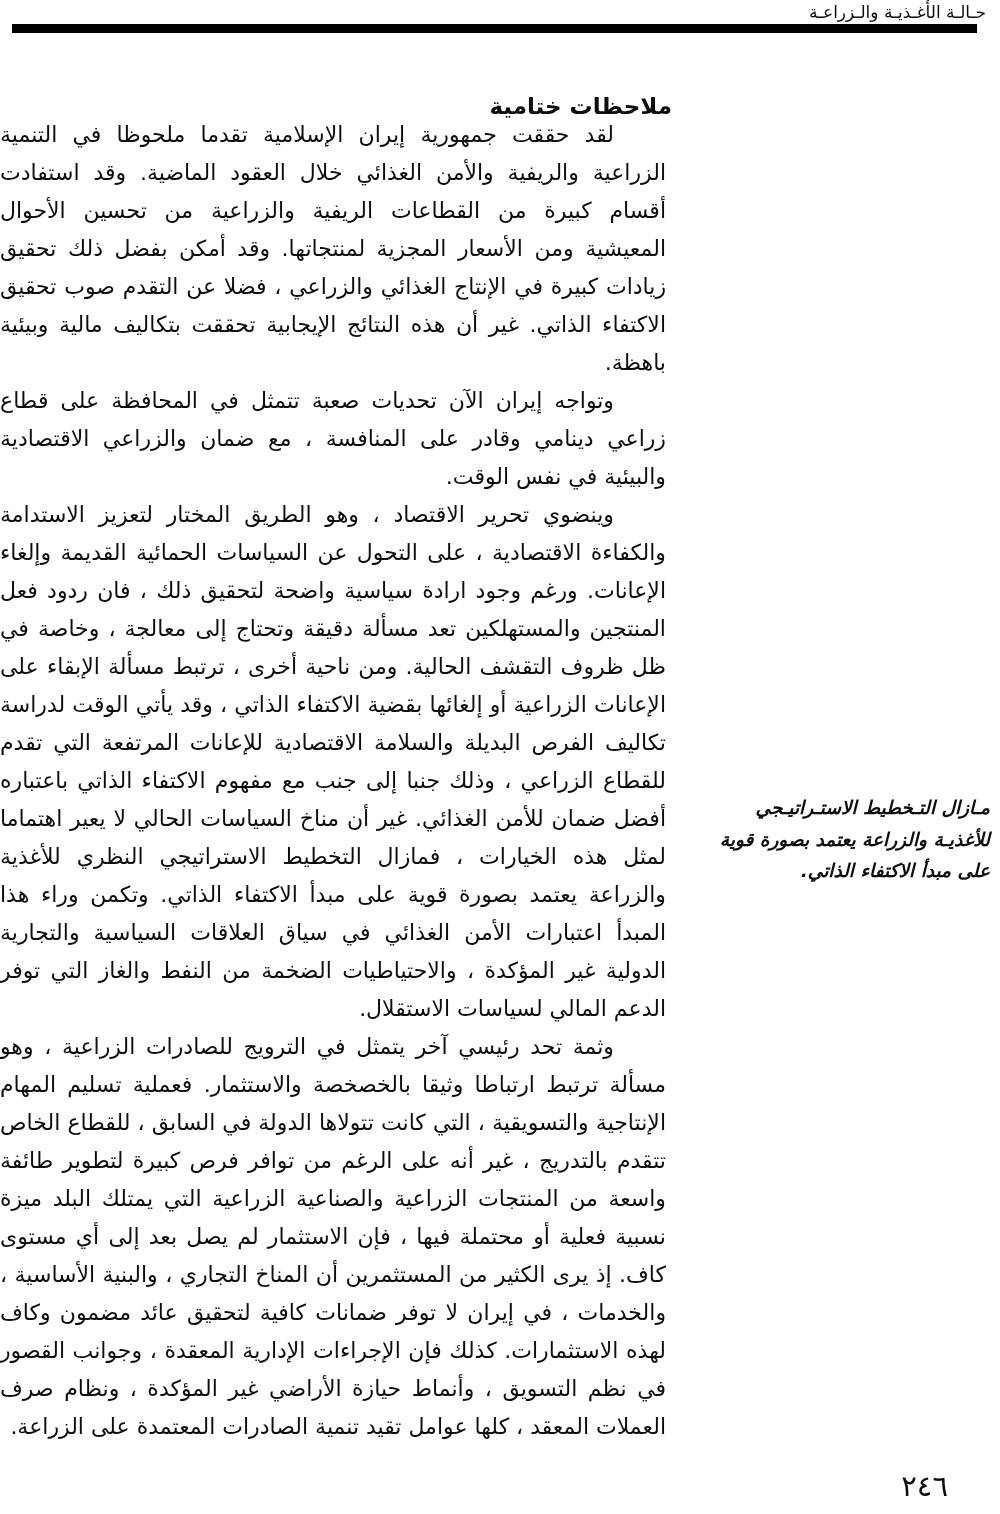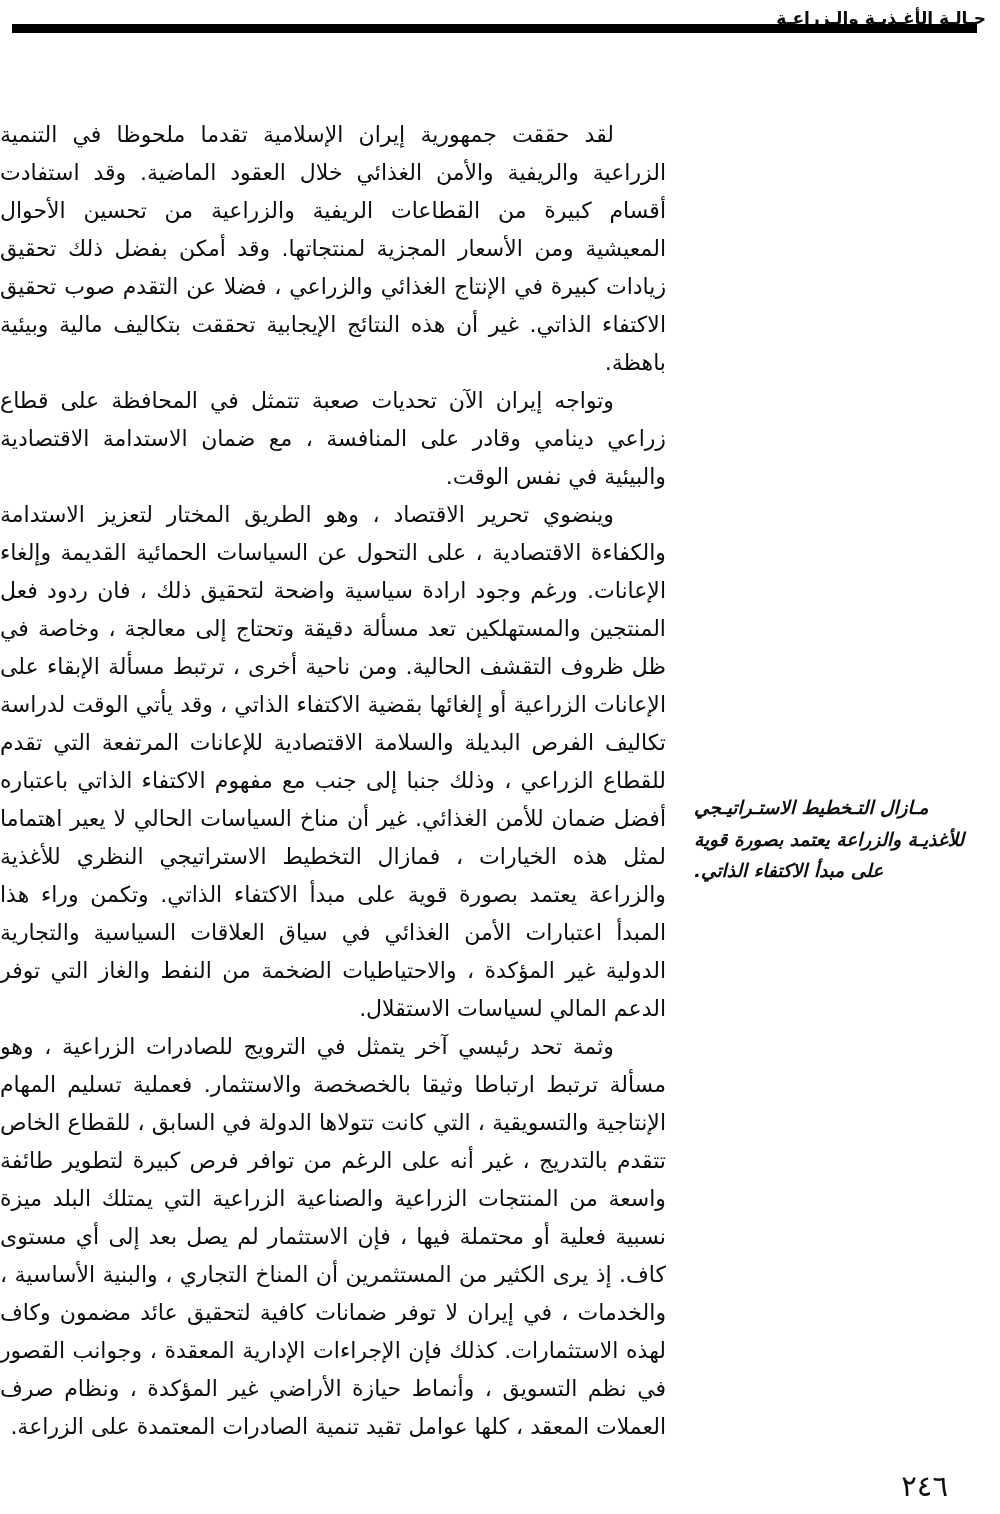--- a/index.html
+++ b/index.html
@@ -13,24 +13,24 @@
     height: 1514px;
     margin: 0 auto;
     background: #ffffff;
     overflow: hidden;
     font-family: "DejaVu Sans", sans-serif;
     color: #0d0d0d;
     direction: rtl;
   }
   .running-head {
     position: absolute;
-    top: 8px;
+    top: 2px;
     right: 14px;
     font-size: 17px;
-    font-weight: bold;
+    font-weight: normal;
     letter-spacing: 0.5px;
     white-space: nowrap;
   }
   .head-rule {
     position: absolute;
     top: 24px;
     left: 12px;
     width: 965px;
     height: 9px;
     background: #000000;
@@ -65,21 +65,21 @@
     margin: 0;
     padding: 0;
     text-indent: 52px;
   }
   .margin-note {
     position: absolute;
     top: 792px;
     right: 10px;
     width: 296px;
     direction: rtl;
-    text-align: left;
+    text-align: right;
     font-weight: bold;
     font-style: italic;
     font-size: 18.5px;
     line-height: 31.5px;
   }
   .page-number {
     position: absolute;
     top: 1472px;
     right: 52px;
     font-size: 29px;
@@ -89,24 +89,27 @@
 </style>
 </head>
 <body>
 
 <div class="page">
 
   <div class="running-head">حـالـة الأغـذيـة والـزراعـة</div>
 
   <div class="head-rule"></div>
 
+  <h1 class="section-heading" style="margin:0;">
+    <span>ملاحظات ختامية</span>
+  </h1>
 
   <div class="body-col">
     <p>لقد حققت جمهورية إيران الإسلامية تقدما ملحوظا في التنمية الزراعية والريفية والأمن الغذائي خلال العقود الماضية. وقد استفادت أقسام كبيرة من القطاعات الريفية والزراعية من تحسين الأحوال المعيشية ومن الأسعار المجزية لمنتجاتها. وقد أمكن بفضل ذلك تحقيق زيادات كبيرة في الإنتاج الغذائي والزراعي ، فضلا عن التقدم صوب تحقيق الاكتفاء الذاتي. غير أن هذه النتائج الإيجابية تحققت بتكاليف مالية وبيئية باهظة.</p>
-    <p>وتواجه إيران الآن تحديات صعبة تتمثل في المحافظة على قطاع زراعي دينامي وقادر على المنافسة ، مع ضمان الاستدامة الاقتصادية والبيئية في نفس الوقت.</p>
+    <p>وتواجه إيران الآن تحديات صعبة تتمثل في المحافظة على قطاع زراعي دينامي وقادر على المنافسة ، مع ضمان والزراعي الاقتصادية والبيئية في نفس الوقت.</p>
     <p>وينضوي تحرير الاقتصاد ، وهو الطريق المختار لتعزيز الاستدامة والكفاءة الاقتصادية ، على التحول عن السياسات الحمائية القديمة وإلغاء الإعانات. ورغم وجود ارادة سياسية واضحة لتحقيق ذلك ، فان ردود فعل المنتجين والمستهلكين تعد مسألة دقيقة وتحتاج إلى معالجة ، وخاصة في ظل ظروف التقشف الحالية. ومن ناحية أخرى ، ترتبط مسألة الإبقاء على الإعانات الزراعية أو إلغائها بقضية الاكتفاء الذاتي ، وقد يأتي الوقت لدراسة تكاليف الفرص البديلة والسلامة الاقتصادية للإعانات المرتفعة التي تقدم للقطاع الزراعي ، وذلك جنبا إلى جنب مع مفهوم الاكتفاء الذاتي باعتباره أفضل ضمان للأمن الغذائي. غير أن مناخ السياسات الحالي لا يعير اهتماما لمثل هذه الخيارات ، فمازال التخطيط الاستراتيجي النظري للأغذية والزراعة يعتمد بصورة قوية على مبدأ الاكتفاء الذاتي. وتكمن وراء هذا المبدأ اعتبارات الأمن الغذائي في سياق العلاقات السياسية والتجارية الدولية غير المؤكدة ، والاحتياطيات الضخمة من النفط والغاز التي توفر الدعم المالي لسياسات الاستقلال.</p>
     <p>وثمة تحد رئيسي آخر يتمثل في الترويج للصادرات الزراعية ، وهو مسألة ترتبط ارتباطا وثيقا بالخصخصة والاستثمار. فعملية تسليم المهام الإنتاجية والتسويقية ، التي كانت تتولاها الدولة في السابق ، للقطاع الخاص تتقدم بالتدريج ، غير أنه على الرغم من توافر فرص كبيرة لتطوير طائفة واسعة من المنتجات الزراعية والصناعية الزراعية التي يمتلك البلد ميزة نسبية فعلية أو محتملة فيها ، فإن الاستثمار لم يصل بعد إلى أي مستوى كاف. إذ يرى الكثير من المستثمرين أن المناخ التجاري ، والبنية الأساسية ، والخدمات ، في إيران لا توفر ضمانات كافية لتحقيق عائد مضمون وكاف لهذه الاستثمارات. كذلك فإن الإجراءات الإدارية المعقدة ، وجوانب القصور في نظم التسويق ، وأنماط حيازة الأراضي غير المؤكدة ، ونظام صرف العملات المعقد ، كلها عوامل تقيد تنمية الصادرات المعتمدة على الزراعة.</p>
   </div>
 
   <div class="margin-note">مـازال التـخطيط الاستـراتيـجي للأغذيـة والزراعة يعتمد بصورة قوية على مبدأ الاكتفاء الذاتي.</div>
 
   <div class="page-number">٢٤٦</div>
 
 </div>
 

